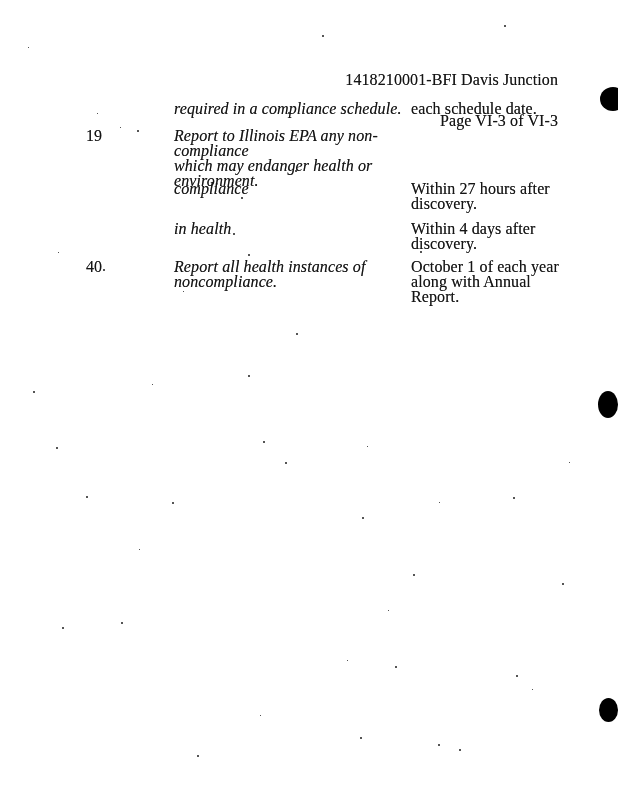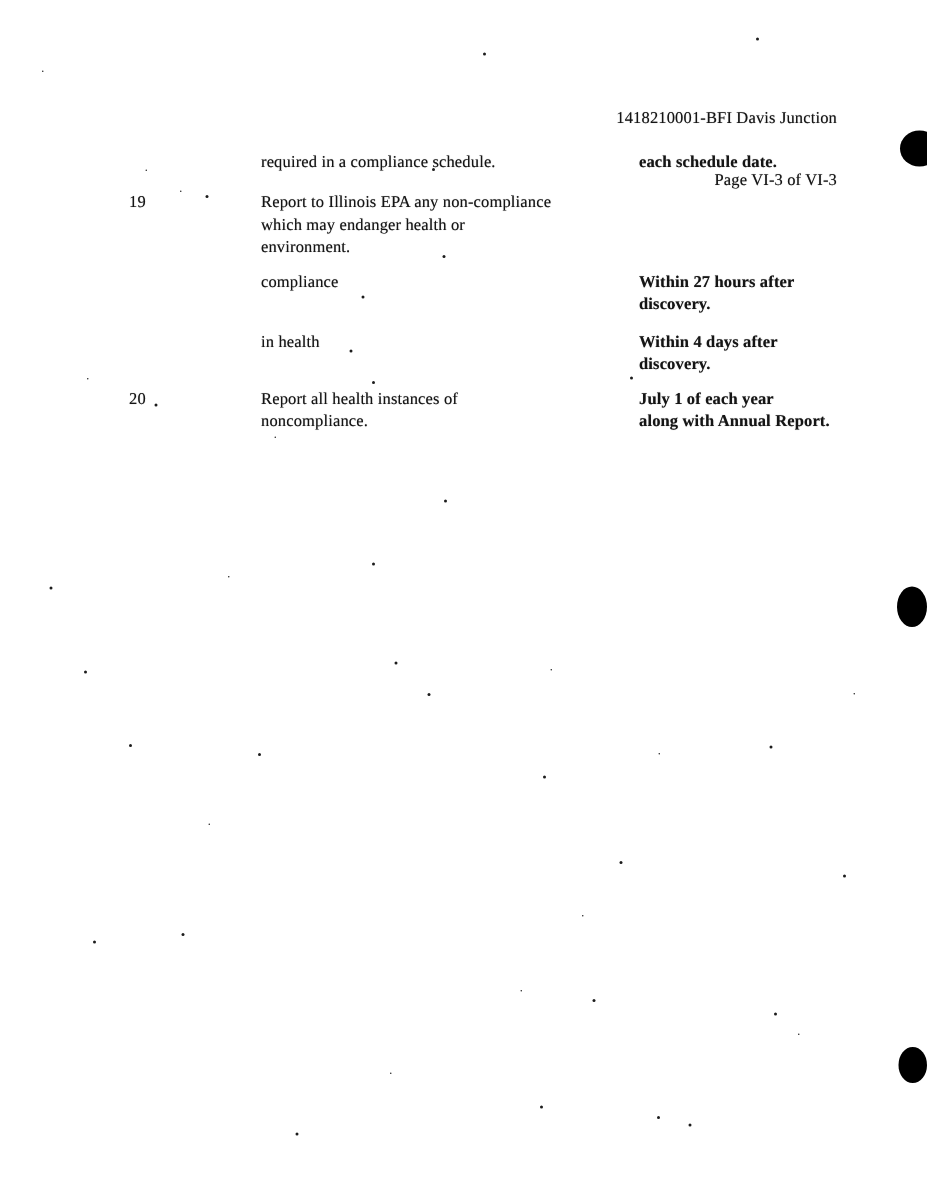--- a/index.html
+++ b/index.html
@@ -3,39 +3,39 @@
 <meta charset="utf-8">
 <style>
   html, body { margin: 0; padding: 0; background: #ffffff; }
   .page {
     position: relative;
     width: 618px;
     height: 800px;
     background: #ffffff;
     overflow: hidden;
     font-family: "Liberation Serif", "DejaVu Serif", serif;
-    font-size: 11px;
+    font-size: 16px;
     line-height: 15px;
     color: #151515;
     text-shadow: 0 0 0.5px rgba(10,10,10,0.55);
     letter-spacing: 0.1px;
   }
   .header {
     position: absolute;
     top: 46px;
     right: 60px;
     text-align: right;
     line-height: 13.5px;
     white-space: pre;
   }
   .row { position: absolute; left: 0; width: 618px; height: 0; }
   .cell { position: absolute; top: 0; white-space: pre-line; }
   .cell.num { left: 86px;  width: 60px;  }
-  .cell.req { left: 174px; width: 248px; }
-  .cell.dl  { left: 426px; width: 162px; font-weight: bold; }
+  .cell.req { left: 174px; width: 248px; font-style: italic; }
+  .cell.dl  { left: 411px; width: 162px; }
   .row-0 { top: 101px; }
   .row-1 { top: 128px; }
   .row-2 { top: 181px; }
   .row-3 { top: 221px; }
   .row-4 { top: 259px; }
   .hole {
     position: absolute;
     background: #000;
     border-radius: 50%;
   }
@@ -77,24 +77,24 @@
   </div>
 
   <div class="row row-3">
     <div class="cell num"></div>
     <div class="cell req">in health</div>
     <div class="cell dl">Within 4 days after
 discovery.</div>
   </div>
 
   <div class="row row-4">
-    <div class="cell num">20</div>
+    <div class="cell num">40</div>
     <div class="cell req">Report all health instances of
 noncompliance.</div>
-    <div class="cell dl">July 1 of each year
+    <div class="cell dl">October 1 of each year
 along with Annual Report.</div>
   </div>
 
   <div id="artifacts">
       <div class="hole" style="left: 600px; top: 87px; width: 26px; height: 24px; background: rgb(0, 0, 0);"></div>
       <div class="hole" style="left: 598px; top: 391px; width: 20px; height: 27px; background: rgb(0, 0, 0);"></div>
       <div class="hole" style="left: 599px; top: 698px; width: 19px; height: 24px; background: rgb(0, 0, 0);"></div>
       <div class="speck" style="left: 28px; top: 47px; width: 1px; height: 1px;"></div>
       <div class="speck" style="left: 322px; top: 35px; width: 2px; height: 2px;"></div>
       <div class="speck" style="left: 504px; top: 25px; width: 2px; height: 2px;"></div>

